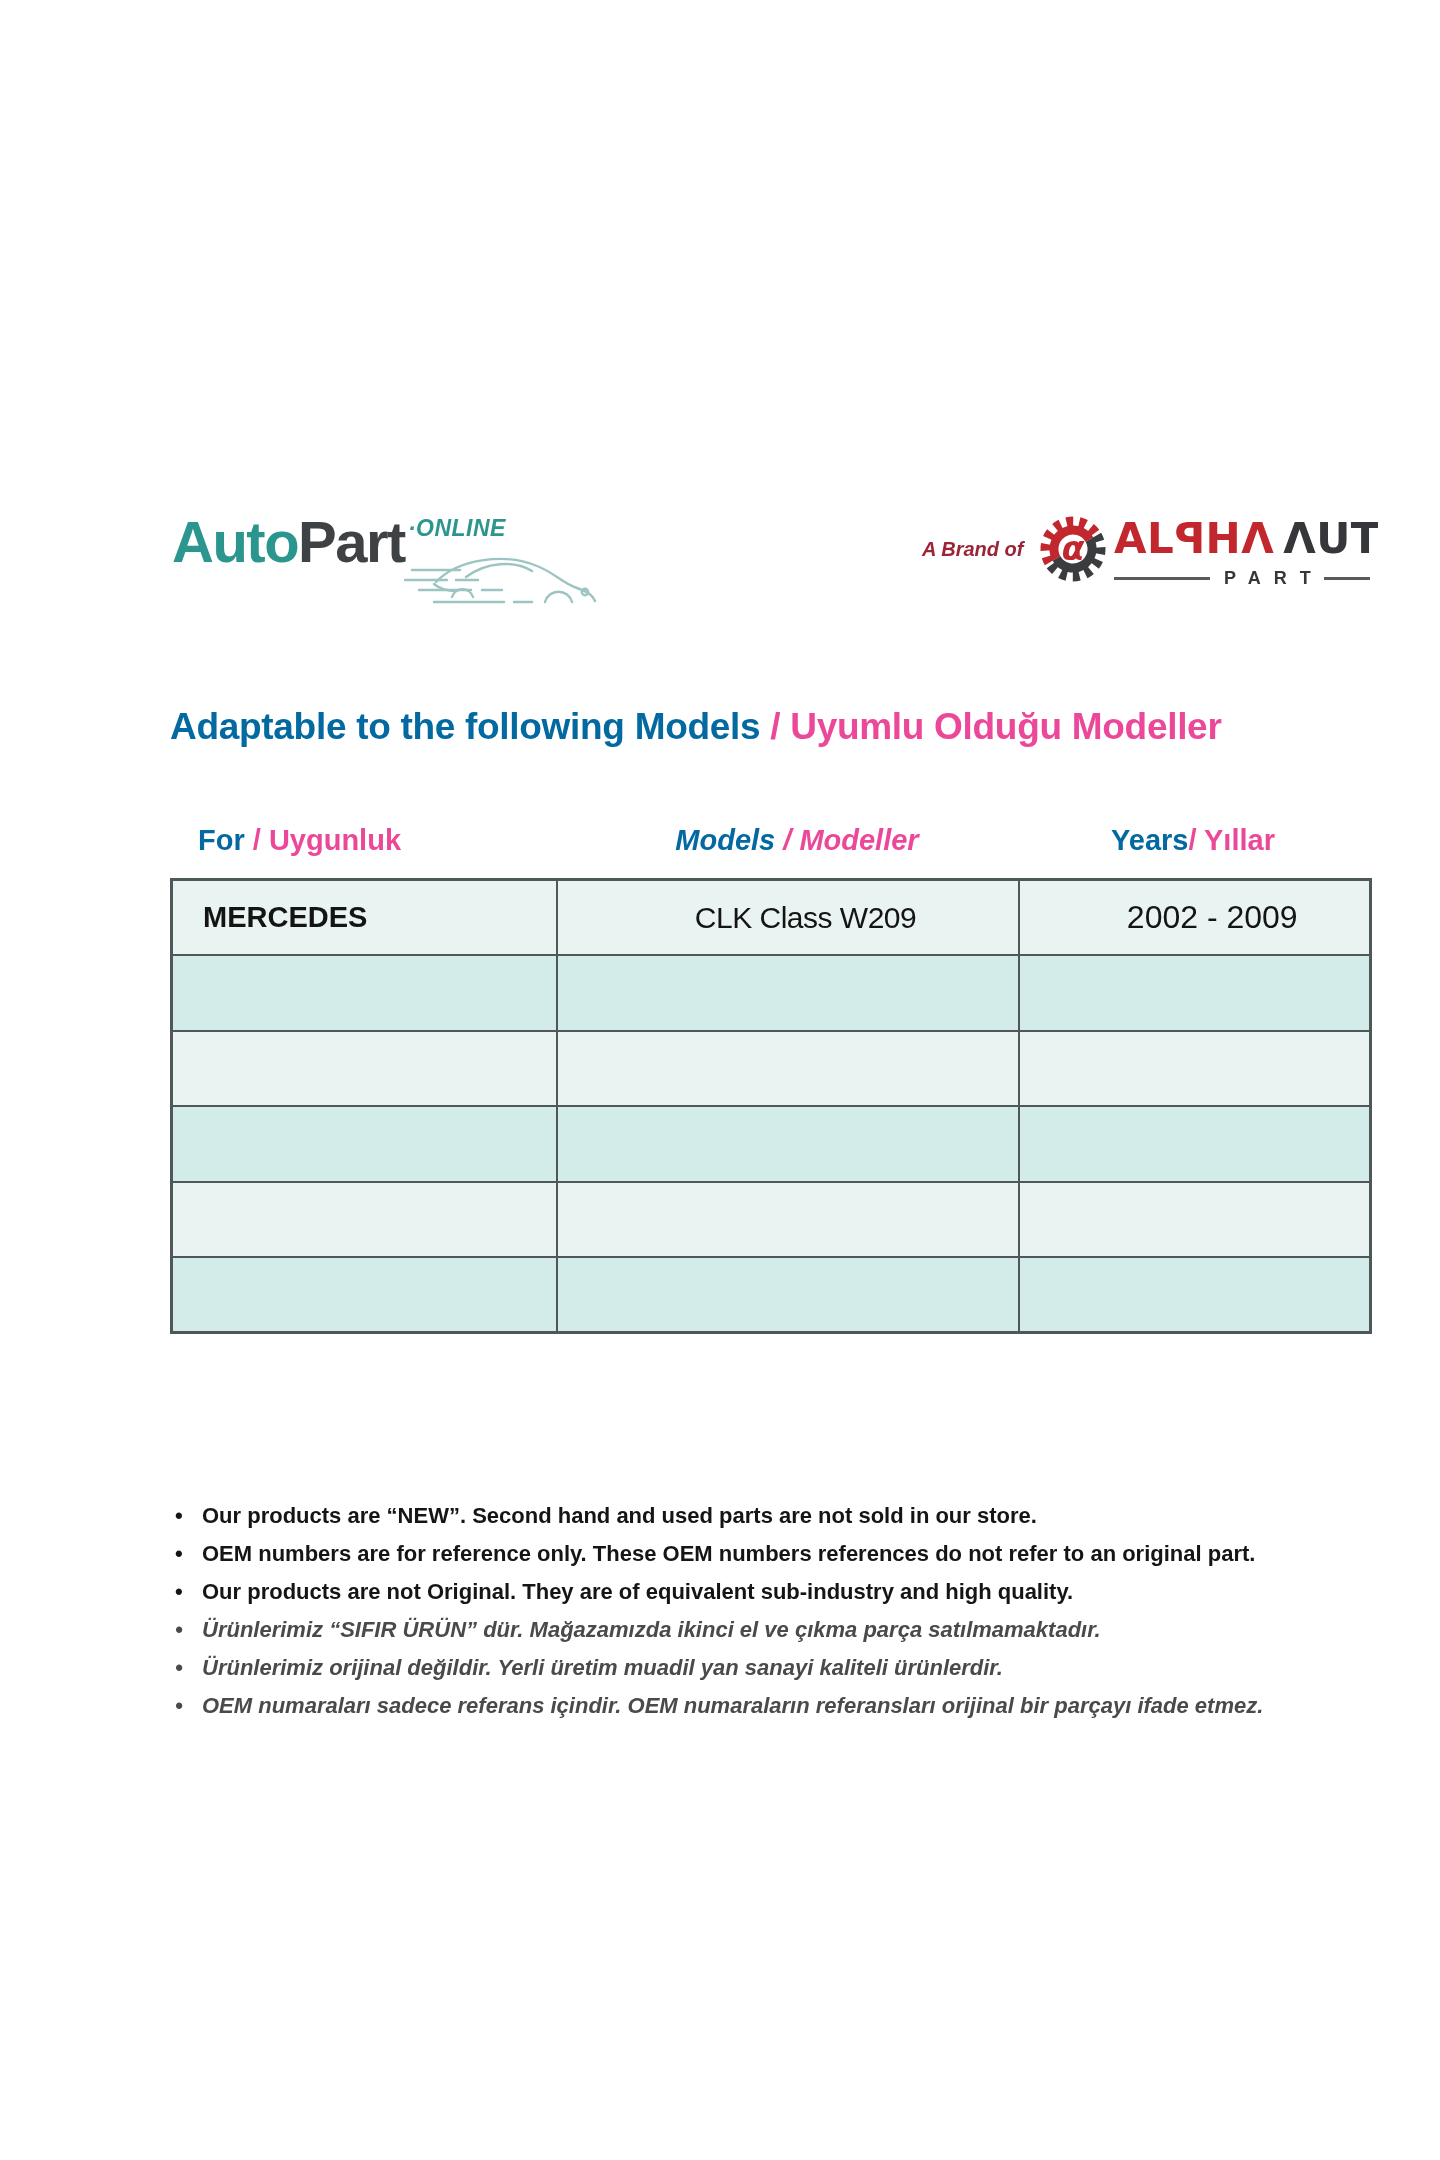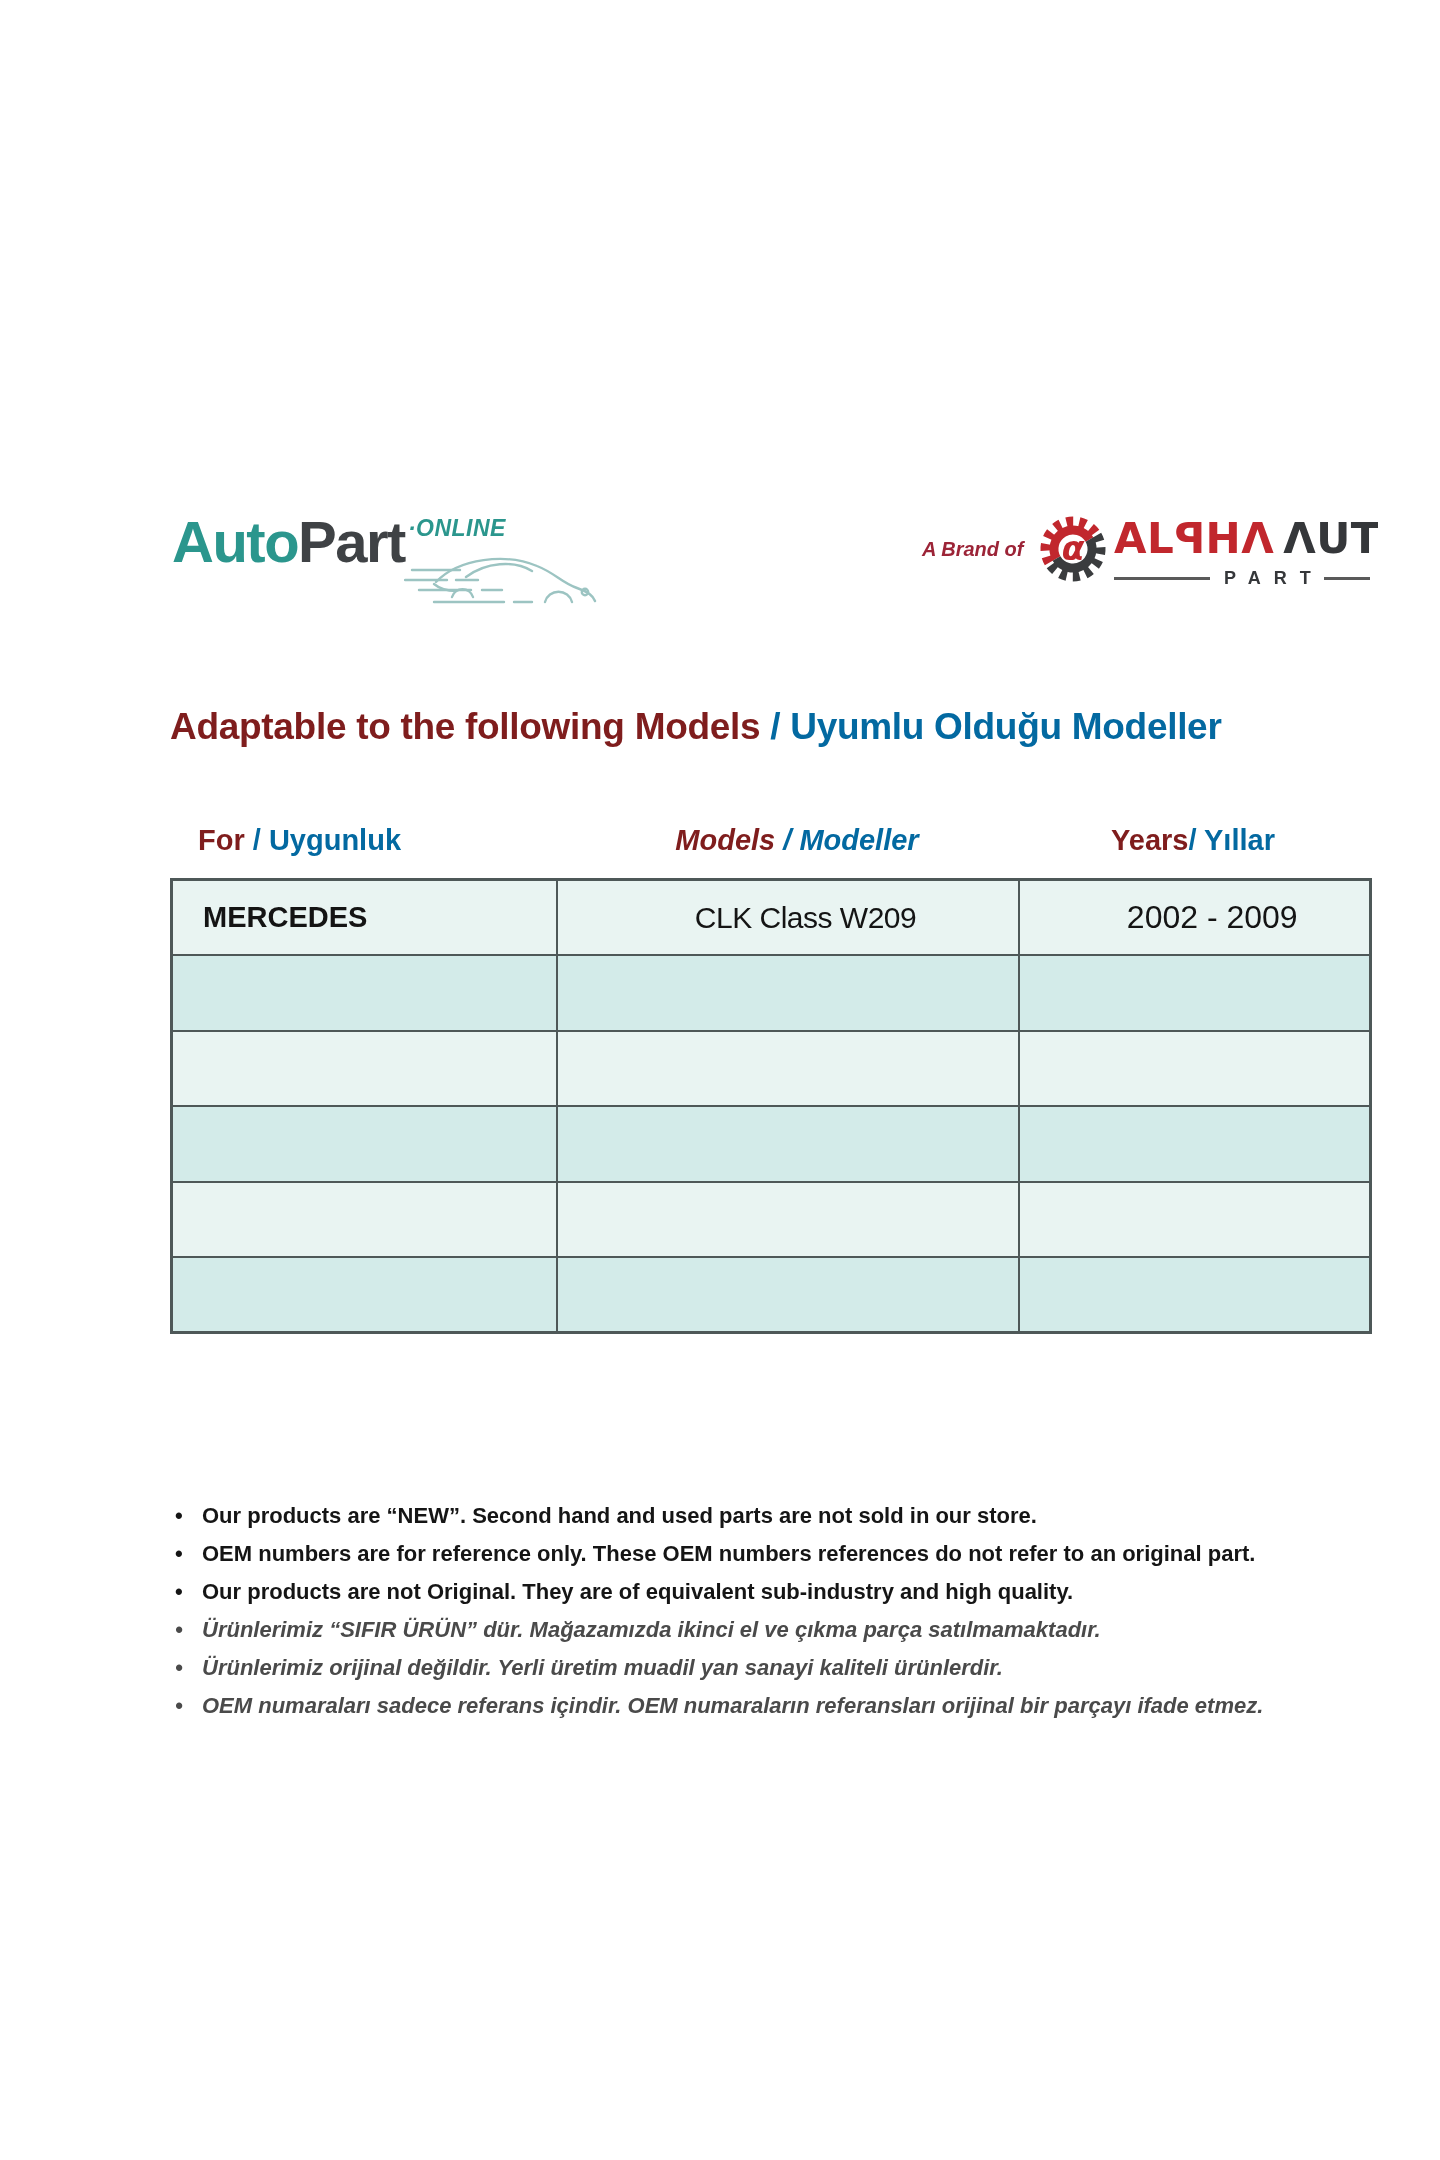--- a/index.html
+++ b/index.html
@@ -39,22 +39,22 @@
   .part-text {
     font-size:18px; font-weight:bold; color:#35373a;
     letter-spacing:13px; padding:0 0 0 14px; white-space:nowrap;
   }
 
   
   .main-heading {
     position:absolute; left:108px; top:698px;
     font-size:37px; font-weight:bold; white-space:nowrap; letter-spacing:-.3px;
   }
-  .teal { color:#7f1d1d; }
-  .dark-txt { color:#0369a1; }
+  .teal { color:#0369a1; }
+  .dark-txt { color:#ec4899; }
 
   .spec-heading {
     position:absolute; left:108px; top:1438px;
     font-size:31px; font-weight:bold; white-space:nowrap; letter-spacing:-.3px;
   }
 
   
   .col-head { position:absolute; top:816px; font-size:29px; font-weight:bold; white-space:nowrap; }
   .col-head.c1 { left:136px; }
   .col-head.c2 { left:504px; width:462px; text-align:center;font-style:italic; }

